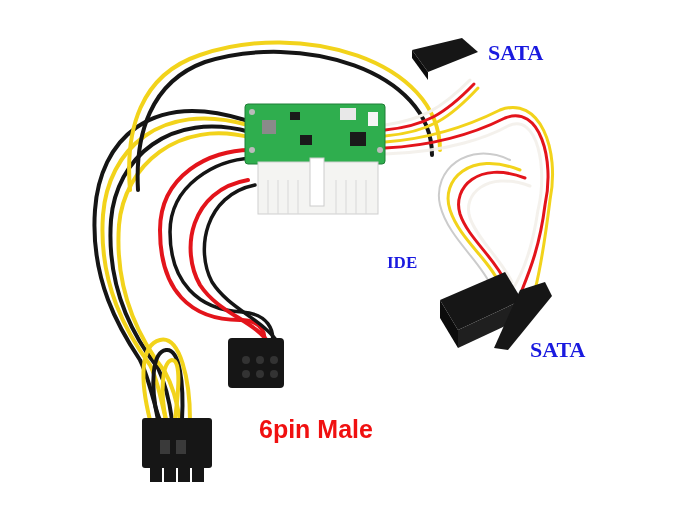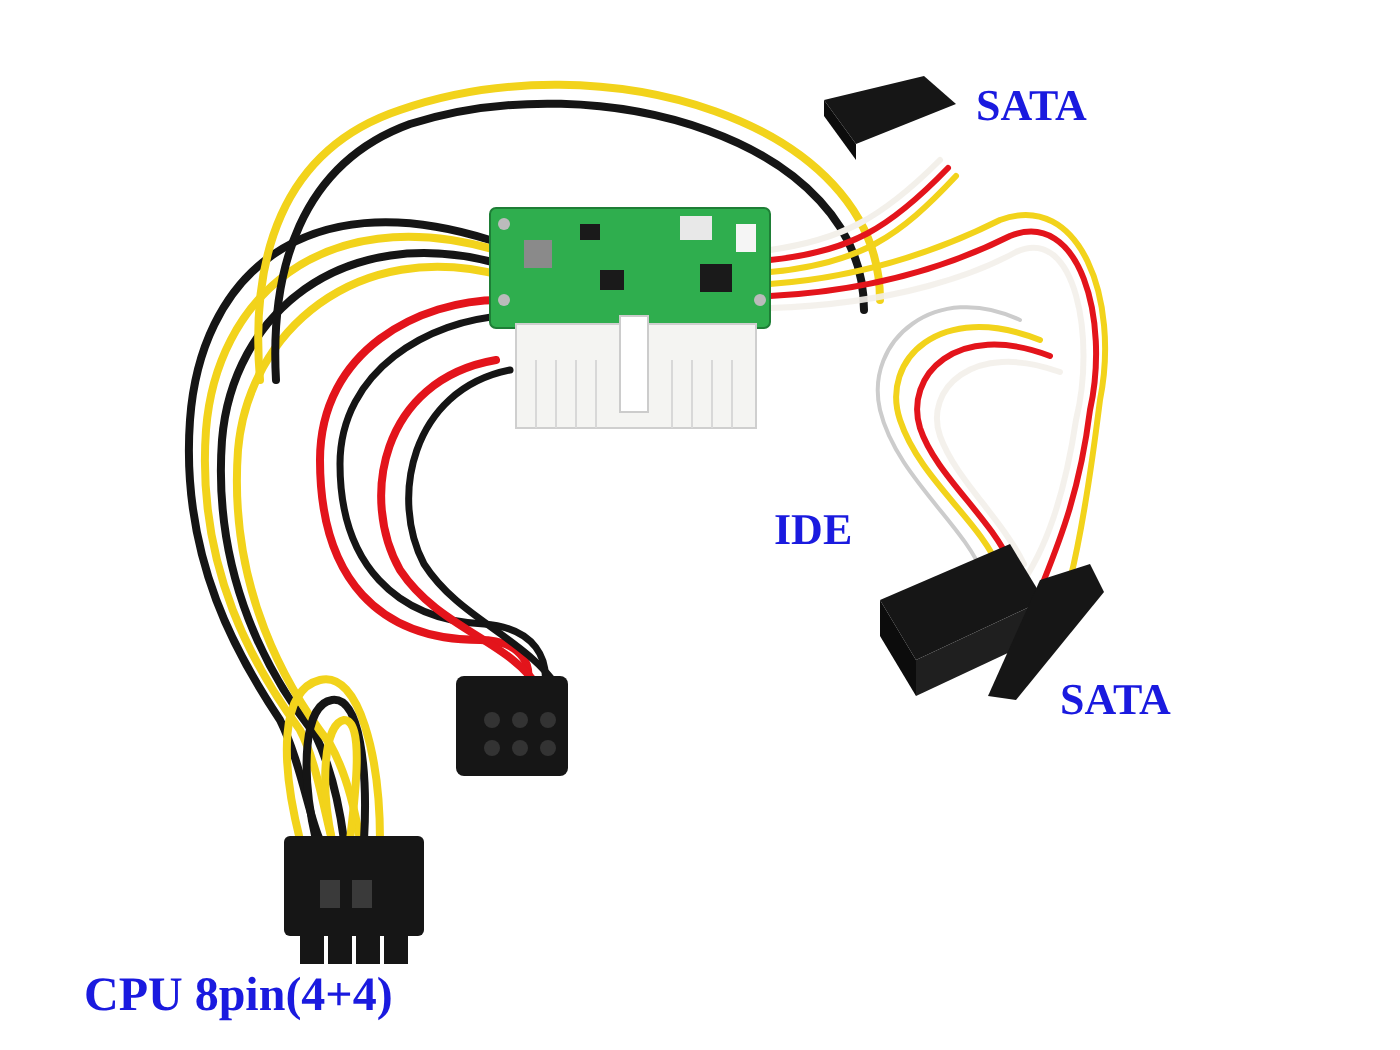--- a/index.html
+++ b/index.html
@@ -108,16 +108,16 @@
       <rect x="150" y="468" width="12" height="14" fill="#161616"></rect>
       <rect x="164" y="468" width="12" height="14" fill="#161616"></rect>
       <rect x="178" y="468" width="12" height="14" fill="#161616"></rect>
       <rect x="192" y="468" width="12" height="14" fill="#161616"></rect>
       <rect x="160" y="440" width="10" height="14" fill="#3a3a3a"></rect>
       <rect x="176" y="440" width="10" height="14" fill="#3a3a3a"></rect>
     </g>
   </svg>
 
   <div class="label serif-blue" style="left:488px; top:42px; font-size:22px;">SATA</div>
-  <div class="label serif-blue" style="left:387px; top:254px; font-size:22px;">IDE</div>
+  <div class="label serif-blue" style="left:387px; top:254px; font-size:17px;">IDE</div>
   <div class="label serif-blue" style="left:530px; top:339px; font-size:22px;">SATA</div>
-  <div class="label serif-blue" style="left:42px; top:486px; font-size:24px;">CPU 8pin(4+4)</div>
+  <div class="label sans-red" style="left:259px; top:417px; font-size:25px;">6pin Male</div>
 </div>
 
 </body></html>

